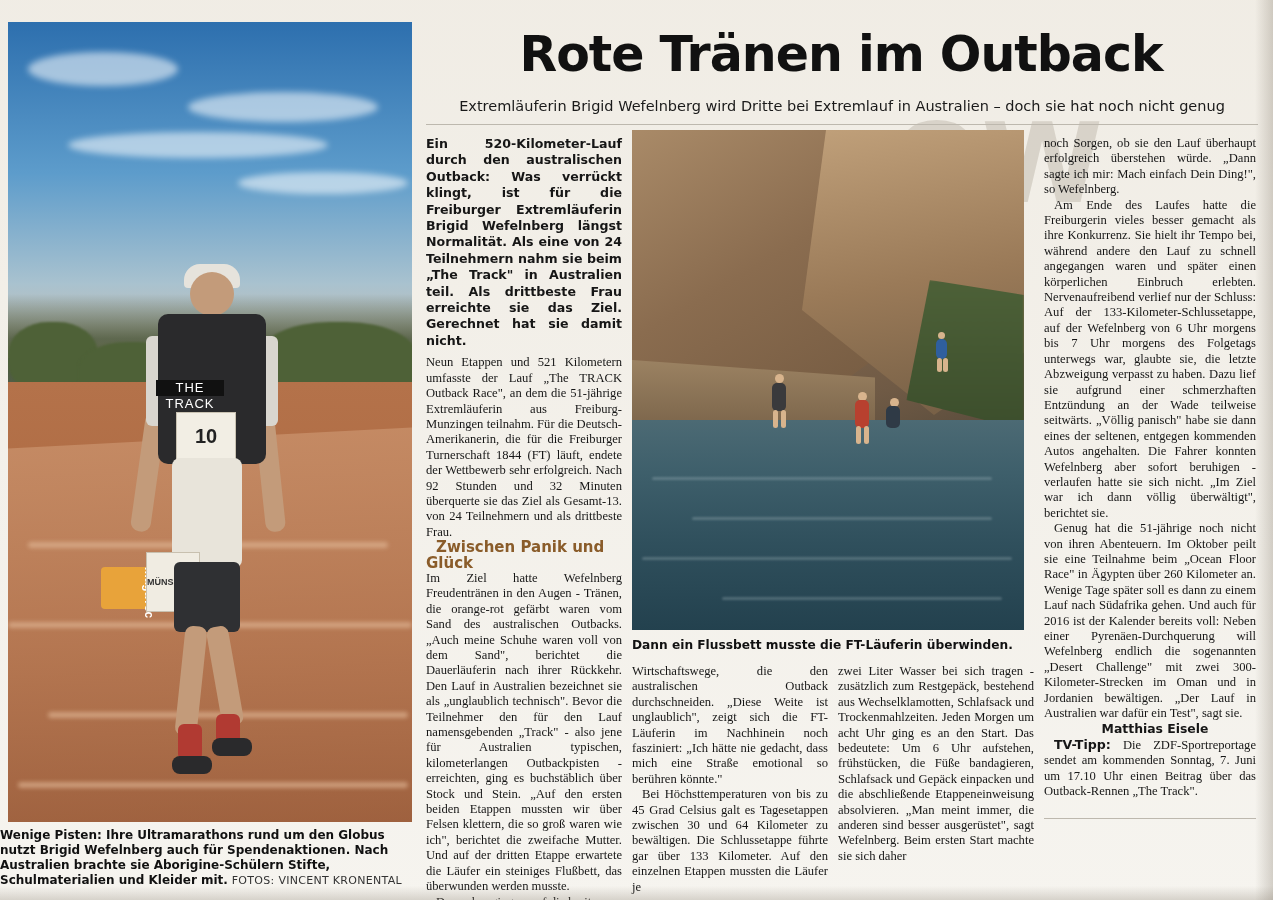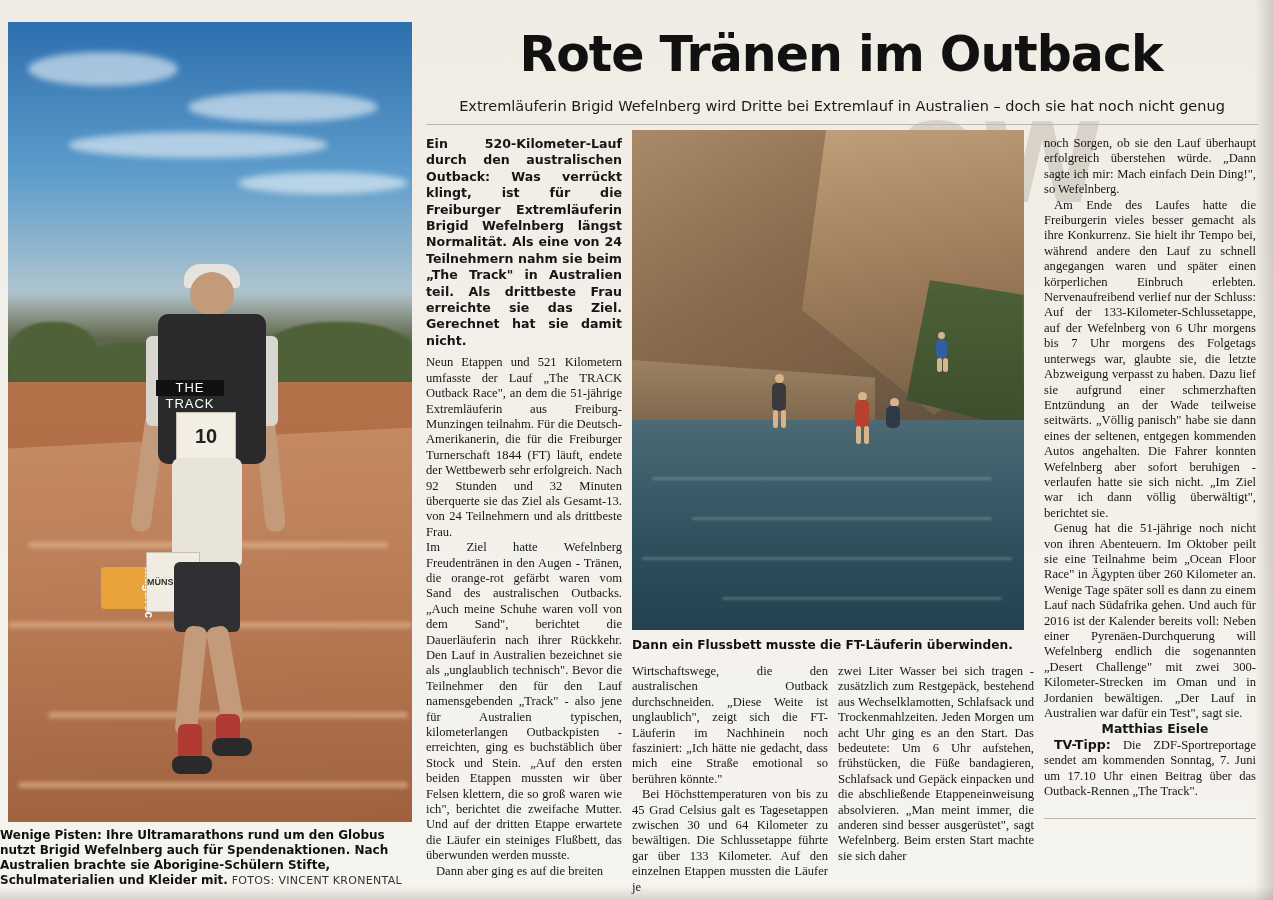--- a/index.html
+++ b/index.html
@@ -327,20 +327,21 @@
       </div>
     </div>
 
     <div class="headline">Rote Tränen im Outback</div>
     <div class="subhead">Extremläuferin Brigid Wefelnberg wird Dritte bei Extremlauf in Australien – doch sie hat noch nicht genug</div>
     <div class="rule-top"></div>
 
     <div class="col col-a">
       <p class="lead">Ein 520-Kilometer-Lauf durch den australischen Outback: Was verrückt klingt, ist für die Freiburger Extremläuferin Brigid Wefelnberg längst Normalität. Als eine von 24 Teilnehmern nahm sie beim „The Track" in Australien teil. Als drittbeste Frau erreichte sie das Ziel. Gerechnet hat sie damit nicht.</p>
       <p class="first">Neun Etappen und 521 Kilometern umfasste der Lauf „The TRACK Outback Race", an dem die 51-jährige Extremläuferin aus Freiburg-Munzingen teilnahm. Für die Deutsch-Amerikanerin, die für die Freiburger Turnerschaft 1844 (FT) läuft, endete der Wettbewerb sehr erfolgreich. Nach 92 Stunden und 32 Minuten überquerte sie das Ziel als Gesamt-13. von 24 Teilnehmern und als drittbeste Frau.</p>
+      <p class="subtitle">Zwischen Panik und Glück</p>
       <p class="first">Im Ziel hatte Wefelnberg Freudentränen in den Augen - Tränen, die orange-rot gefärbt waren vom Sand des australischen Outbacks. „Auch meine Schuhe waren voll von dem Sand", berichtet die Dauerläuferin nach ihrer Rückkehr. Den Lauf in Australien bezeichnet sie als „unglaublich technisch". Bevor die Teilnehmer den für den Lauf namensgebenden „Track" - also jene für Australien typischen, kilometerlangen Outbackpisten - erreichten, ging es buchstäblich über Stock und Stein. „Auf den ersten beiden Etappen mussten wir über Felsen klettern, die so groß waren wie ich", berichtet die zweifache Mutter. Und auf der dritten Etappe erwartete die Läufer ein steiniges Flußbett, das überwunden werden musste.</p>
       <p>Dann aber ging es auf die breiten</p>
     </div>
 
     <div class="photo-right">
       <div class="rock-bg"></div>
       <div class="rock-face"></div>
       <div class="rock-face2"></div>
       <div class="greenery"></div>
       <div class="shore"></div>

